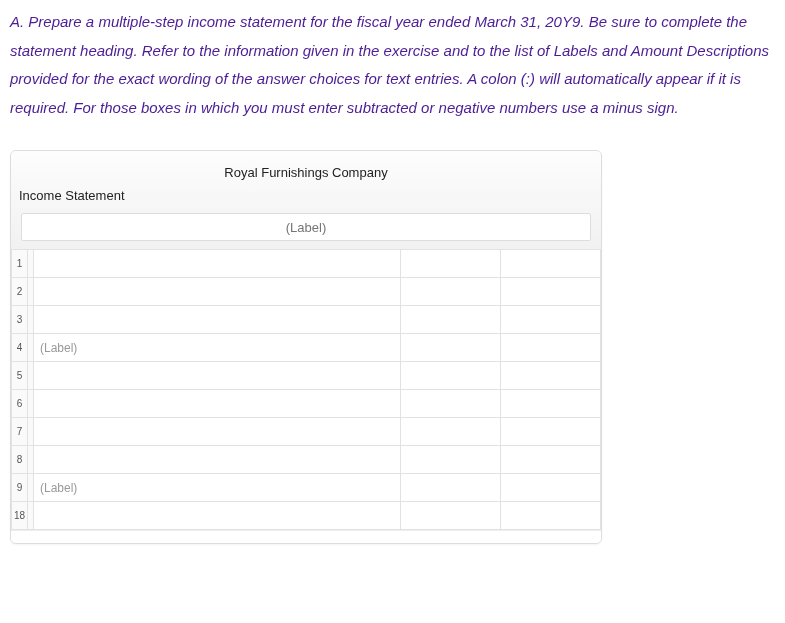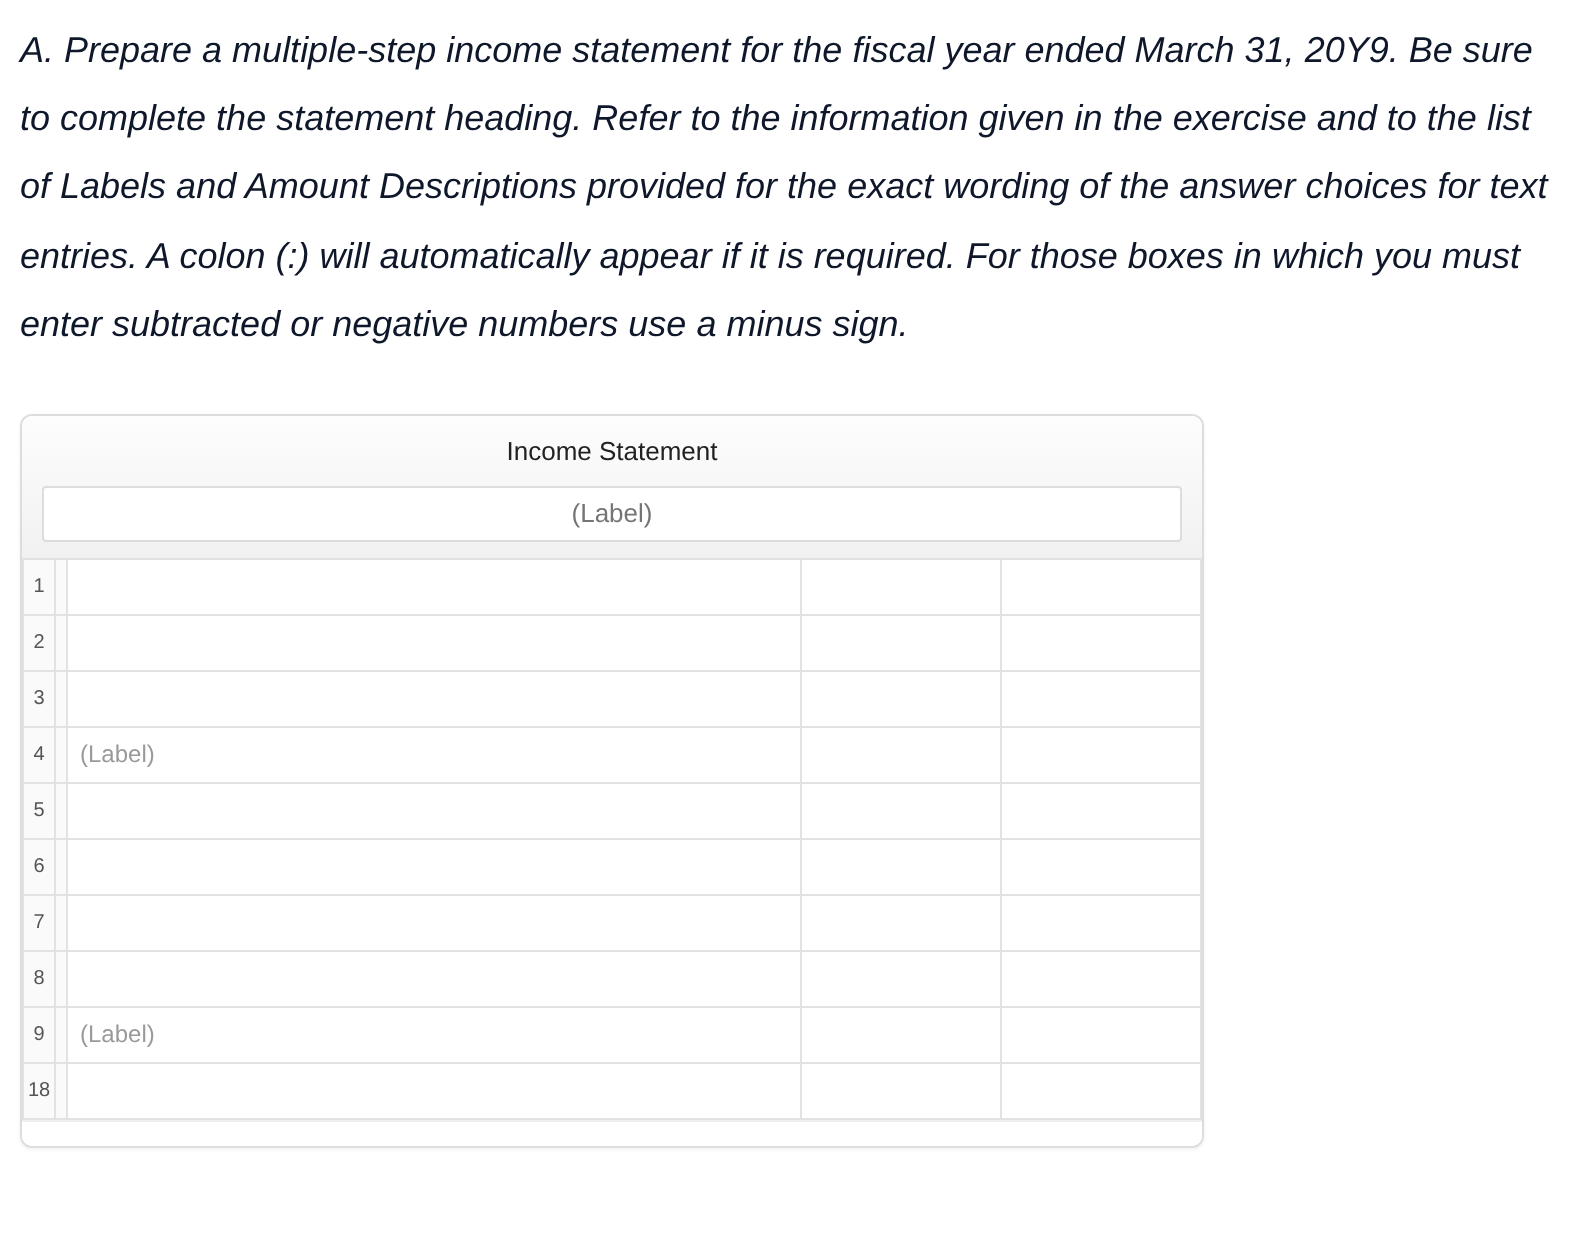--- a/index.html
+++ b/index.html
@@ -8,44 +8,44 @@
     font-family: Arial, Helvetica, sans-serif;
     font-size: 13px;
     color: #222;
     width: 785px;
     box-sizing: border-box;
     background: #fff;
   }
   .instructions {
     font-style: italic;
     line-height: 1.9;
-    font-size: 18px;
+    font-size: 15px;
     margin-bottom: 28px;
-    color: #0f172a;
+    color: #4c1d95;
   }
   .statement-card {
     width: 590px;
     border: 1px solid #ddd;
     border-radius: 6px;
     box-shadow: 0 1px 2px rgba(0,0,0,0.05);
     overflow: hidden;
     background: #fff;
   }
   .card-header {
     background: linear-gradient(#fdfdfd, #f1f1f1);
     padding: 10px 8px 8px 8px;
   }
   .card-header .company {
     text-align: center;
     font-size: 13px;
     padding: 4px 0 8px 0;
     color: #222;
   }
   .card-header .stmt {
-    text-align: center;
+    text-align: left;
     font-size: 13px;
     padding: 0 0 10px 0;
     color: #222;
   }
   .label-input-wrap {
     padding: 0 2px 0 2px;
   }
   .label-input {
     width: 100%;
     box-sizing: border-box;
@@ -98,20 +98,21 @@
     border-top: 1px solid #eee;
   }
 </style>
 </head>
 <body>
 
 <div class="instructions">A. Prepare a multiple-step income statement for the fiscal year ended March 31, 20Y9. Be sure to complete the statement heading. Refer to the information given in the exercise and to the list of Labels and Amount Descriptions provided for the exact wording of the answer choices for text entries. A colon (:) will automatically appear if it is required. For those boxes in which you must enter subtracted or negative numbers use a minus sign.</div>
 
 <div class="statement-card">
   <div class="card-header">
+    <div class="company">Royal Furnishings Company</div>
     <div class="stmt">Income Statement</div>
     <div class="label-input-wrap">
       <input type="text" class="label-input" placeholder="(Label)" style="">
     </div>
   </div>
 
   <table class="grid">
     <colgroup>
       <col style="width:16px">
       <col style="width:6px">

